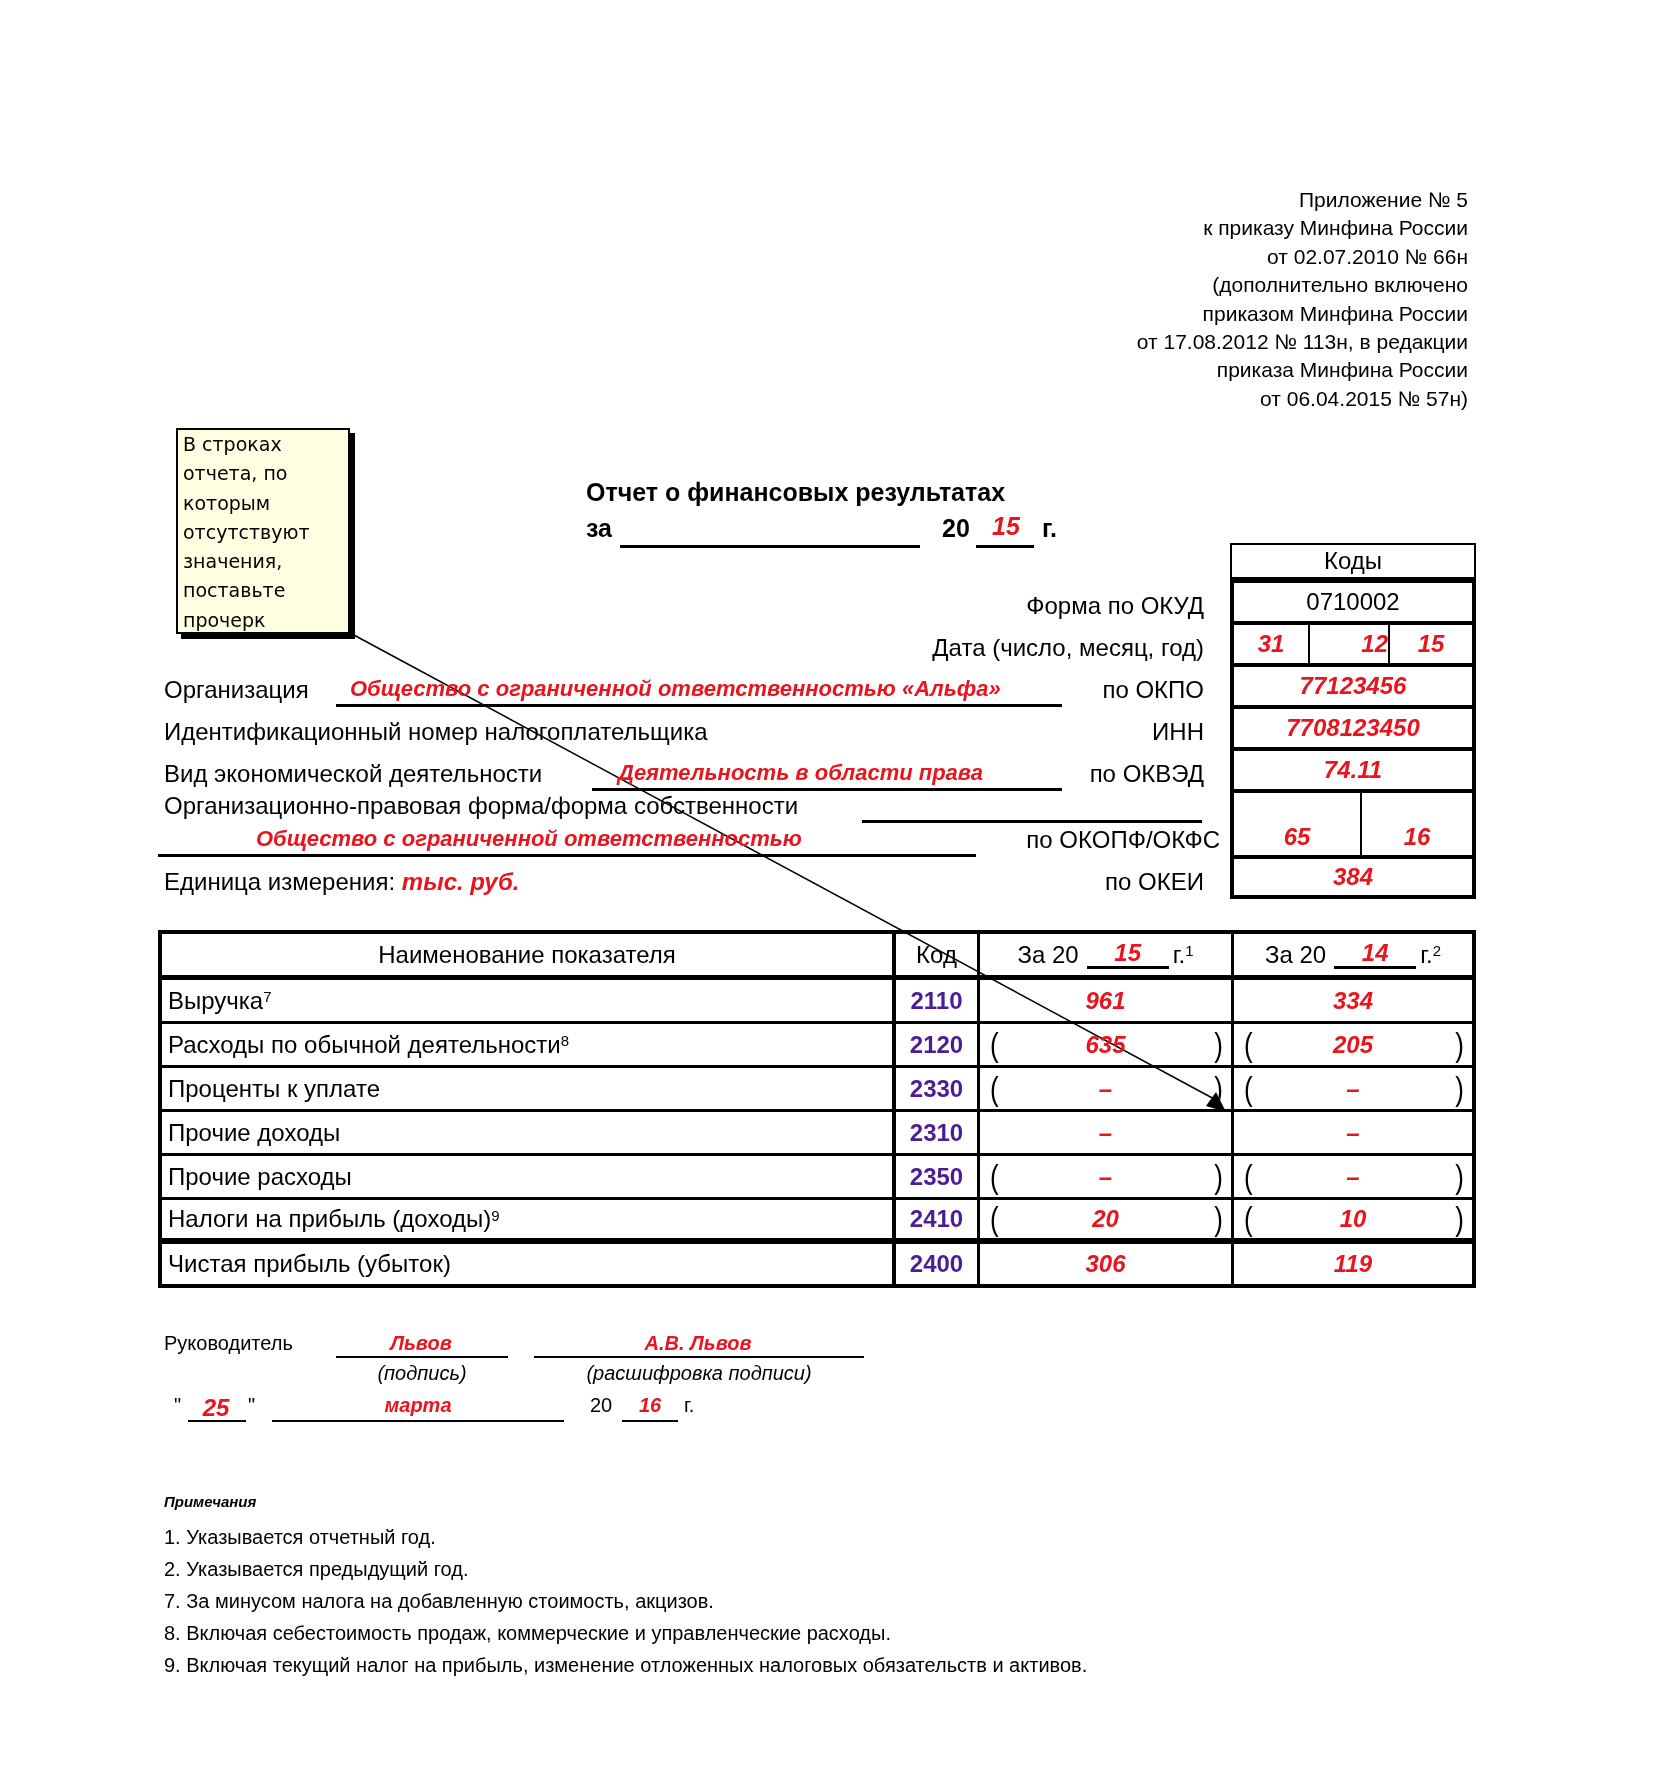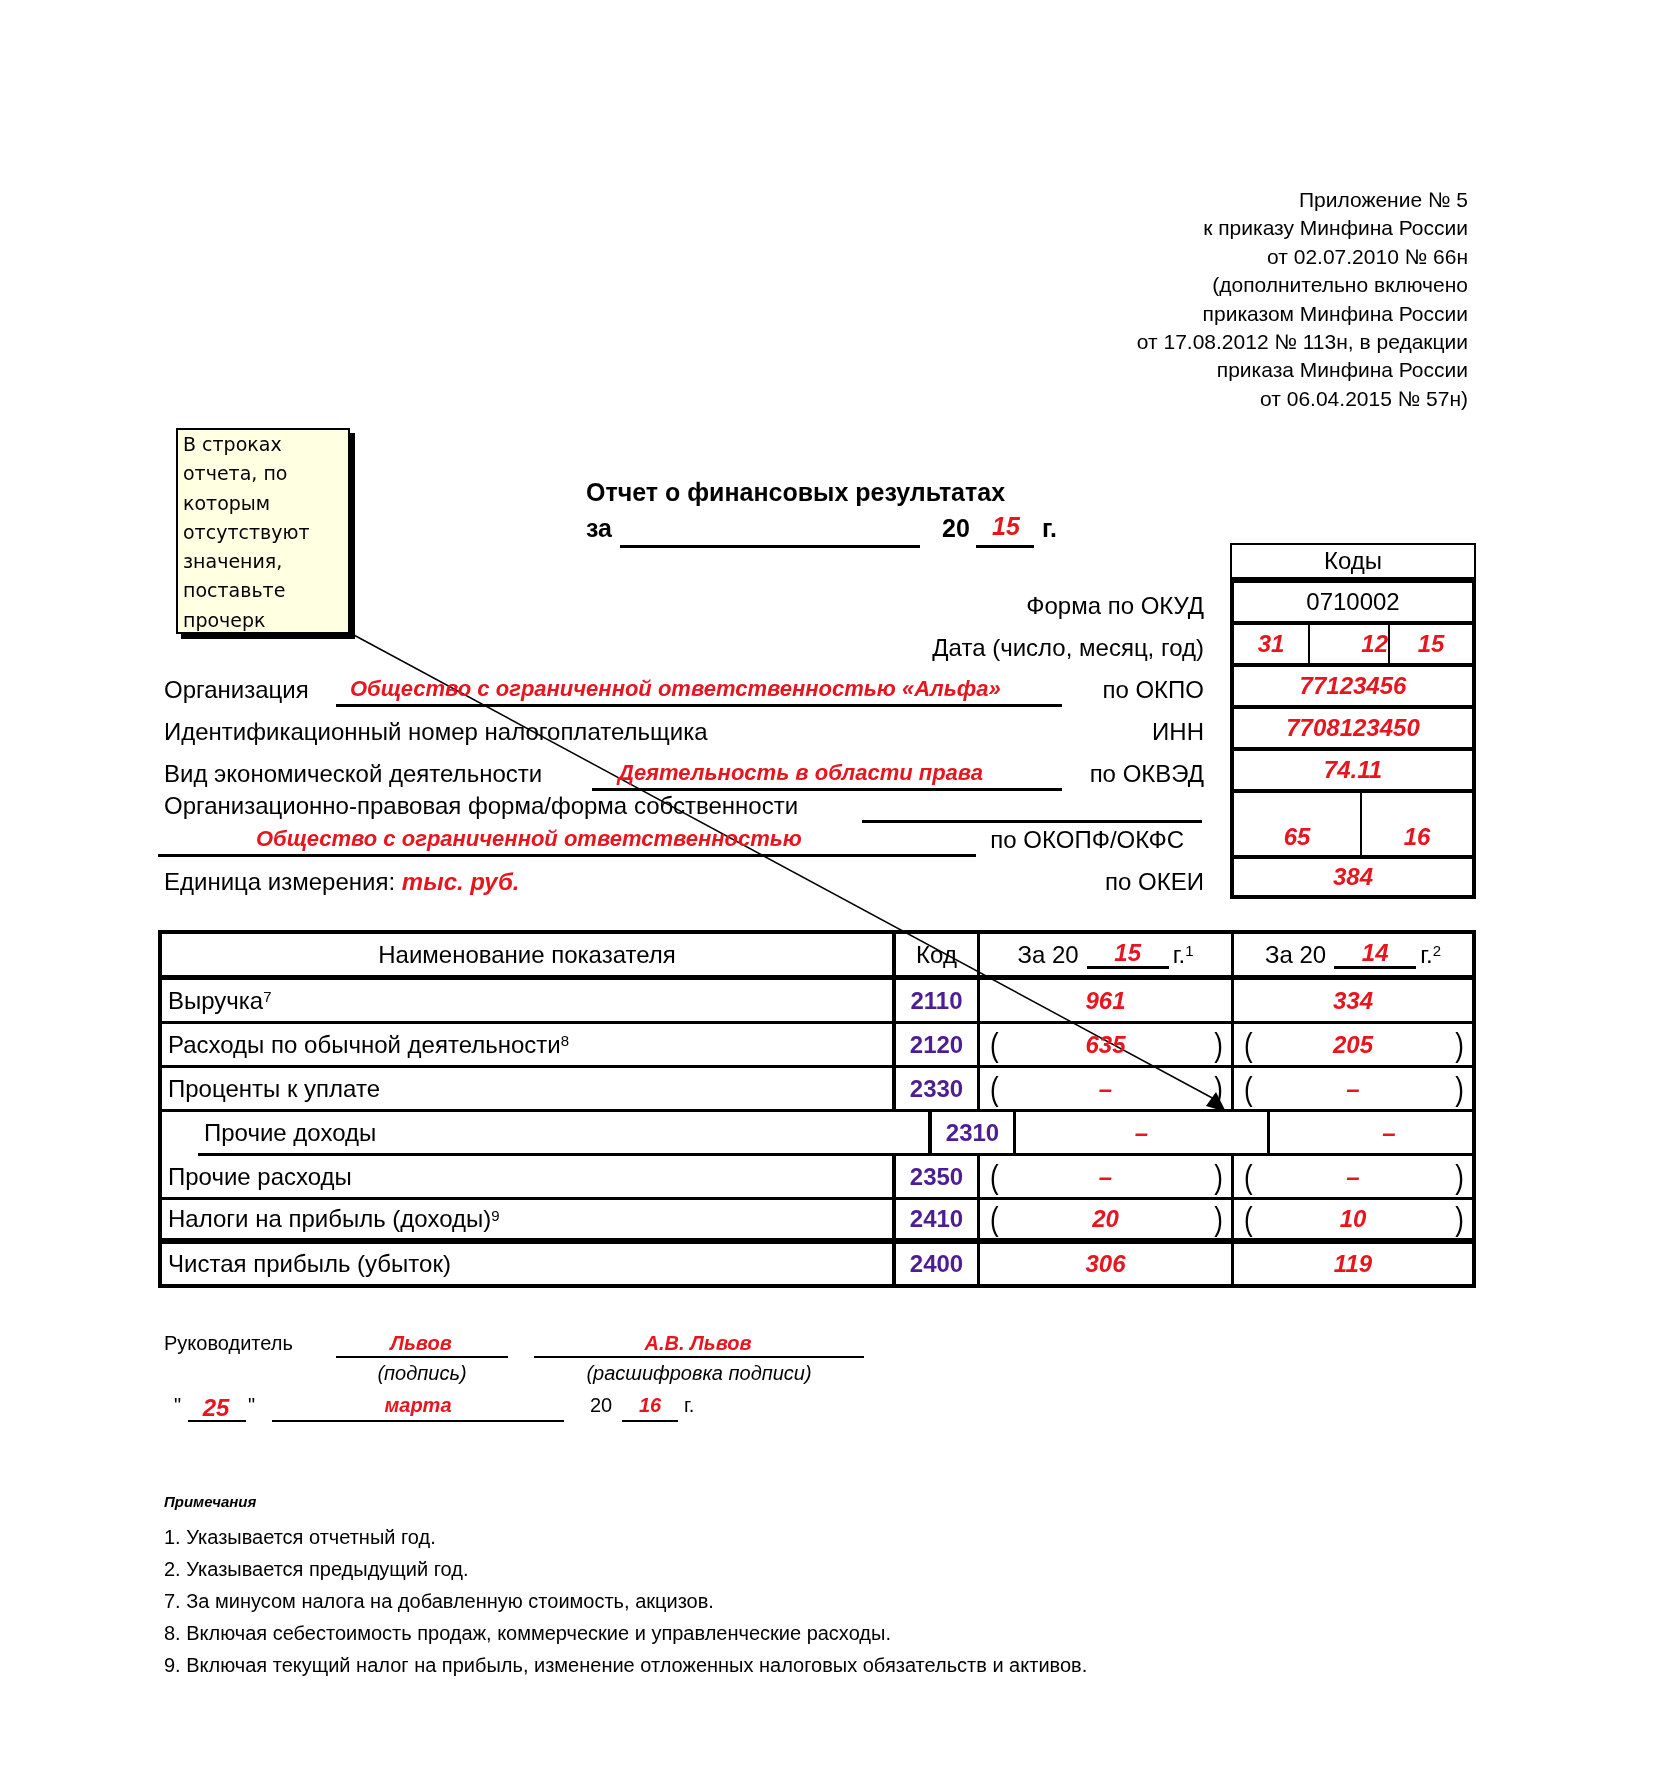--- a/index.html
+++ b/index.html
@@ -88,21 +88,21 @@
 <div class="title-20">20</div>
 <div class="title-year red">15</div>
 <div class="uline" style="left:976px;top:545px;width:58px;"></div>
 <div class="title-g">г.</div>
 
 <div class="lblr" style="right:450px;top:592px;">Форма по ОКУД</div>
 <div class="lblr" style="right:450px;top:634px;">Дата (число, месяц, год)</div>
 <div class="lblr" style="right:450px;top:676px;">по ОКПО</div>
 <div class="lblr" style="right:450px;top:718px;">ИНН</div>
 <div class="lblr" style="right:450px;top:760px;">по ОКВЭД</div>
-<div class="lblr" style="right:470px;top:826px;">по ОКОПФ/ОКФС</div>
+<div class="lblr" style="right:434px;top:826px;">по ОКОПФ/ОКФС</div>
 <div class="lblr" style="right:450px;top:868px;">по ОКЕИ</div>
 
 <div class="codes">
   <div class="cell" style="left:0;top:0;width:246px;height:36px;">
     <span>Коды</span>
   </div>
   <div class="cell" style="left:0;top:36px;width:246px;height:44px;border-width:4px 4px 2px 4px;">
     <span>0710002</span>
   </div>
   <div class="cell red" style="left:0;top:80px;width:80px;height:42px;border-width:2px 2px 2px 4px;">
@@ -211,21 +211,21 @@
       <span class="red">–</span>
       <span class="paren-r">)</span>
     </div>
     <div class="c c-v2">
       <span class="paren-l">(</span>
       <span class="red">–</span>
       <span class="paren-r">)</span>
     </div>
   </div>
 
-  <div class="row" style="top:178px;height:44px;margin-left:36px;">
+  <div class="row" style="top:178px;height:44px;">
     <div class="c c-name">
         <span>Прочие доходы</span>
       </div>
     <div class="c c-code redb">2310</div>
     <div class="c c-v1 red">–</div>
     <div class="c c-v2 red">–</div>
   </div>
 
   <div class="row" style="top:222px;height:44px;">
     <div class="c c-name">

